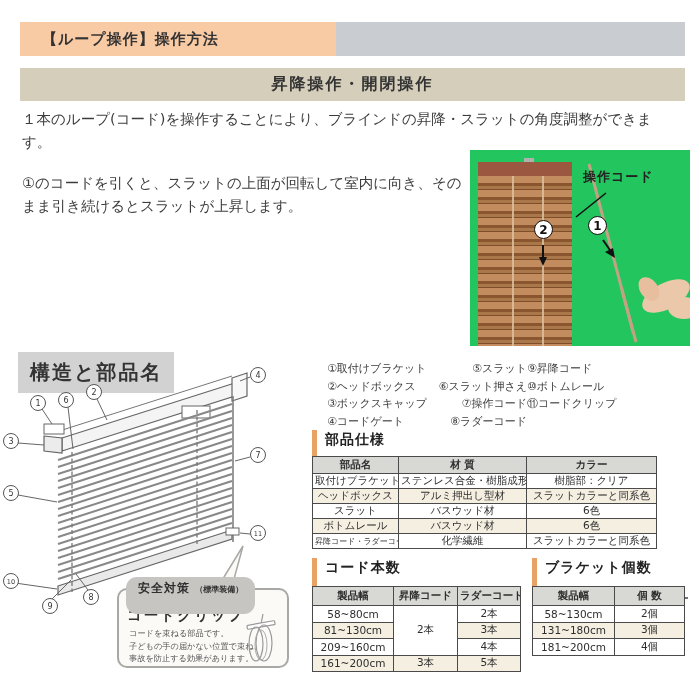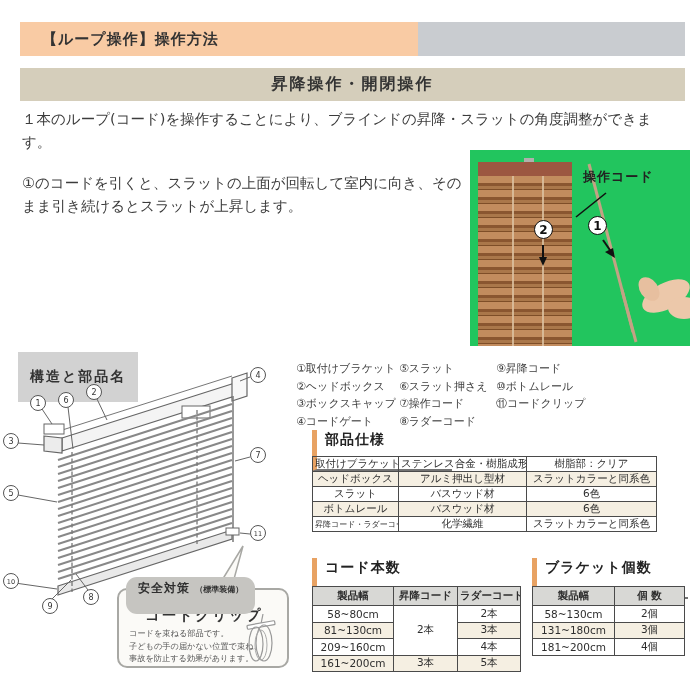--- a/index.html
+++ b/index.html
@@ -2,21 +2,21 @@
 <html><head>
 <meta charset="utf-8">
 <style>
   * { margin:0; padding:0; box-sizing:border-box; }
   html,body { width:700px; height:700px; }
   body { font-family:"DejaVu Sans", sans-serif; background:#fff; color:#3a3a3a; }
   .page { position:relative; width:700px; height:700px; background:#ffffff; overflow:hidden; }
 
   
   .top-bar { position:absolute; left:20px; top:22px; width:665px; height:34px; display:flex; }
-  .top-bar-left { width:398px; height:100%; background:#f9cba4; display:flex; align-items:center; padding-left:22px;
+  .top-bar-left { width:316px; height:100%; background:#f9cba4; display:flex; align-items:center; padding-left:22px;
                   font-weight:bold; font-size:15px; color:#333; letter-spacing:1px; }
   .top-bar-right { flex:1; background:#c9ccd0; }
   .sub-bar { position:absolute; left:20px; top:68px; width:665px; height:33px; background:#d5cebb;
              display:flex; align-items:center; justify-content:center;
              font-weight:bold; font-size:16px; color:#333; letter-spacing:2px; }
 
   
   .intro { position:absolute; left:22px; top:108px; width:655px; font-size:14.5px; line-height:1.62; color:#3c3c3c; }
   .para { position:absolute; left:22px; width:452px; font-size:14.5px; line-height:1.62; color:#3c3c3c; }
   .para1 { top:172px; }
@@ -31,31 +31,31 @@
      background:repeating-linear-gradient(180deg,#c28c5e 0px,#c28c5e 7px,#8a5630 7px,#8a5630 10px,#aa774a 10px,#aa774a 13px,#7e4e28 13px,#7e4e28 14px); }
   .ladder-cord { position:absolute; top:14px; bottom:0; width:2px; background:#dcc1a0; opacity:.85; }
   .photo svg.overlay { position:absolute; left:0; top:0; }
   .cord-label { position:absolute; left:113px; top:18px; font-size:13px; font-weight:bold; color:#222; letter-spacing:1px; }
   .num-circle { position:absolute; width:19px; height:19px; border:1.8px solid #111; border-radius:50%;
                 background:#fff; color:#111; font-weight:bold; font-size:12px; display:flex; align-items:center; justify-content:center; }
   .nc1 { left:118px; top:66px; }
   .nc2 { left:64px; top:70px; }
 
   
-  .structure-title { position:absolute; left:18px; top:352px; background:#d2d2d2; padding:16px 12px;
-                     font-weight:bold; font-size:14px; color:#333; letter-spacing:2px; }
+  .structure-title { position:absolute; left:18px; top:352px; background:#d2d2d2; padding:7px 12px;
+                     font-weight:bold; font-size:20px; color:#333; letter-spacing:2px; }
   .diagram { position:absolute; left:0; top:360px; }
   .diagram line, .diagram polygon, .diagram polyline, .diagram path { vector-effect:non-scaling-stroke; }
   .callout-text { font-size:8px; fill:#333; text-anchor:middle; }
   .callout-text.two { font-size:6.5px; }
 
   
-  .parts { position:absolute; left:296px; top:360px; width:330px; display:flex; font-size:11px; color:#3c3c3c; }
+  .parts { position:absolute; left:327px; top:360px; width:330px; display:flex; font-size:11px; color:#3c3c3c; }
   .parts .col { display:flex; flex-direction:column; line-height:17.5px; }
-  .parts .c1 { width:103px; } .parts .c2 { width:97px; } .parts .c3 { width:120px; }
+  .parts .c1 { width:103px; } .parts .c2 { width:97px;text-align:right; } .parts .c3 { width:120px; }
 
   
   .sec-title { position:absolute; border-left:5px solid #e8a263; padding:1px 0 20px 8px;
                font-weight:bold; font-size:14px; color:#222; border-bottom:2px solid #737373; letter-spacing:1px; }
   .t-spec { left:312px; top:430px; width:140px; }
   .t-cords { left:312px; top:558px; width:146px; }
   .t-brackets { left:532px; top:558px; width:156px; }
 
   
   table { border-collapse:collapse; table-layout:fixed; font-size:10.5px; color:#2e2e2e; }
@@ -69,21 +69,21 @@
   .cords-table th { height:19px; } .cords-table td { height:16.5px; }
   .brackets-table { position:absolute; left:532px; top:586px; width:152px; }
   .brackets-table th { height:19px; } .brackets-table td { height:16.5px; }
 
   
   .safety-box { position:absolute; left:117px; top:588px; width:172px; height:80px; background:#fbfaf7;
                 border:2px solid #a8a8a4; border-radius:10px; }
   .safety-badge { position:absolute; left:126px; top:577px; background:#c6c5c1; border-radius:11px;
                   padding:3px 12px 17px 12px; font-weight:bold; font-size:12px; color:#2e2e2e; letter-spacing:1px; }
   .safety-badge .note { font-weight:bold; font-size:8px; letter-spacing:0; }
-  .safety-title { position:absolute; left:26px; top:16px; font-weight:bold; font-size:14.5px; color:#333; letter-spacing:2px; }
+  .safety-title { position:absolute; left:8px; top:16px; font-weight:bold; font-size:14.5px; color:#333; letter-spacing:2px; }
   .safety-desc { position:absolute; left:10px; top:37px; font-size:8.2px; line-height:1.55; color:#555; }
   .clip-art { position:absolute; right:4px; top:24px; }
 </style>
 </head>
 <body>
 
 <div class="page">
 
   <div class="top-bar">
     <div class="top-bar-left">【ループ操作】操作方法</div>
@@ -235,20 +235,25 @@
   </div>
 
   <div class="sec-title t-spec">部品仕様</div>
   <table class="spec-table">
     <colgroup>
         <col style="width:86px">
         <col style="width:128px">
         <col style="width:130px">
       </colgroup>
     <tbody>
+        <tr>
+      <th>部品名</th>
+      <th>材 質</th>
+      <th>カラー</th>
+    </tr>
     <tr>
       <td>取付けブラケット</td>
       <td>ステンレス合金・樹脂成形品</td>
       <td>樹脂部：クリア</td>
     </tr>
     <tr>
       <td class="cream">ヘッドボックス</td>
       <td class="cream">アルミ押出し型材</td>
       <td class="cream">スラットカラーと同系色</td>
     </tr>

